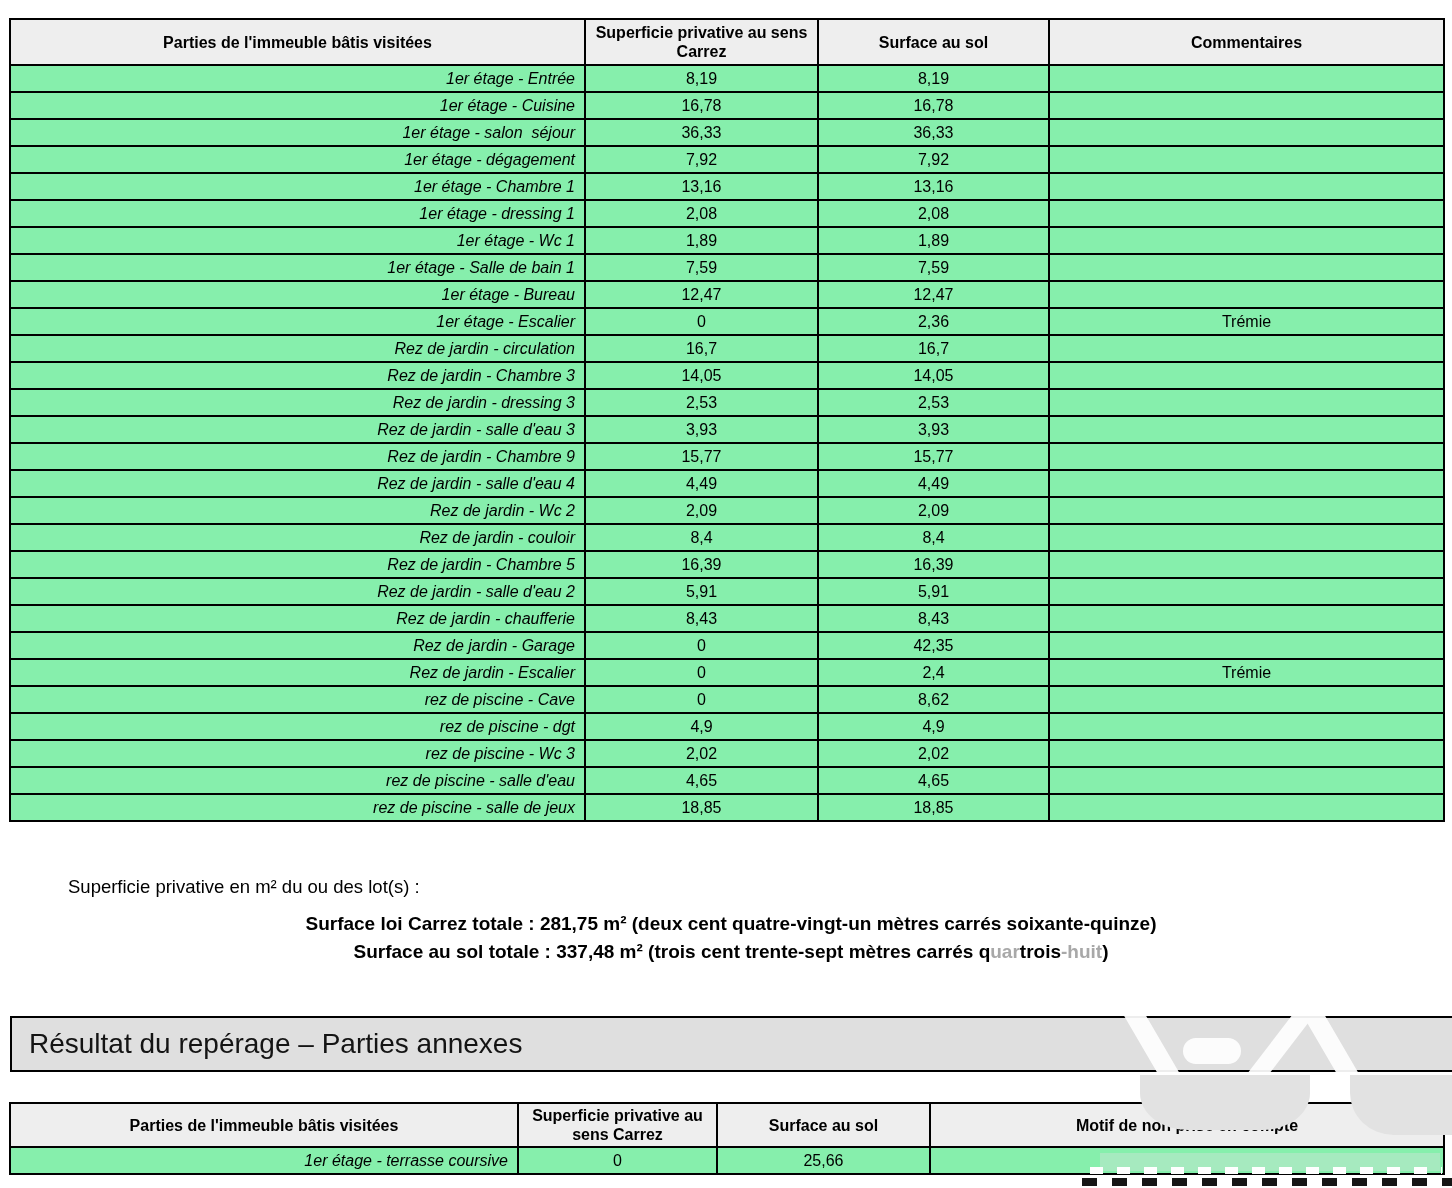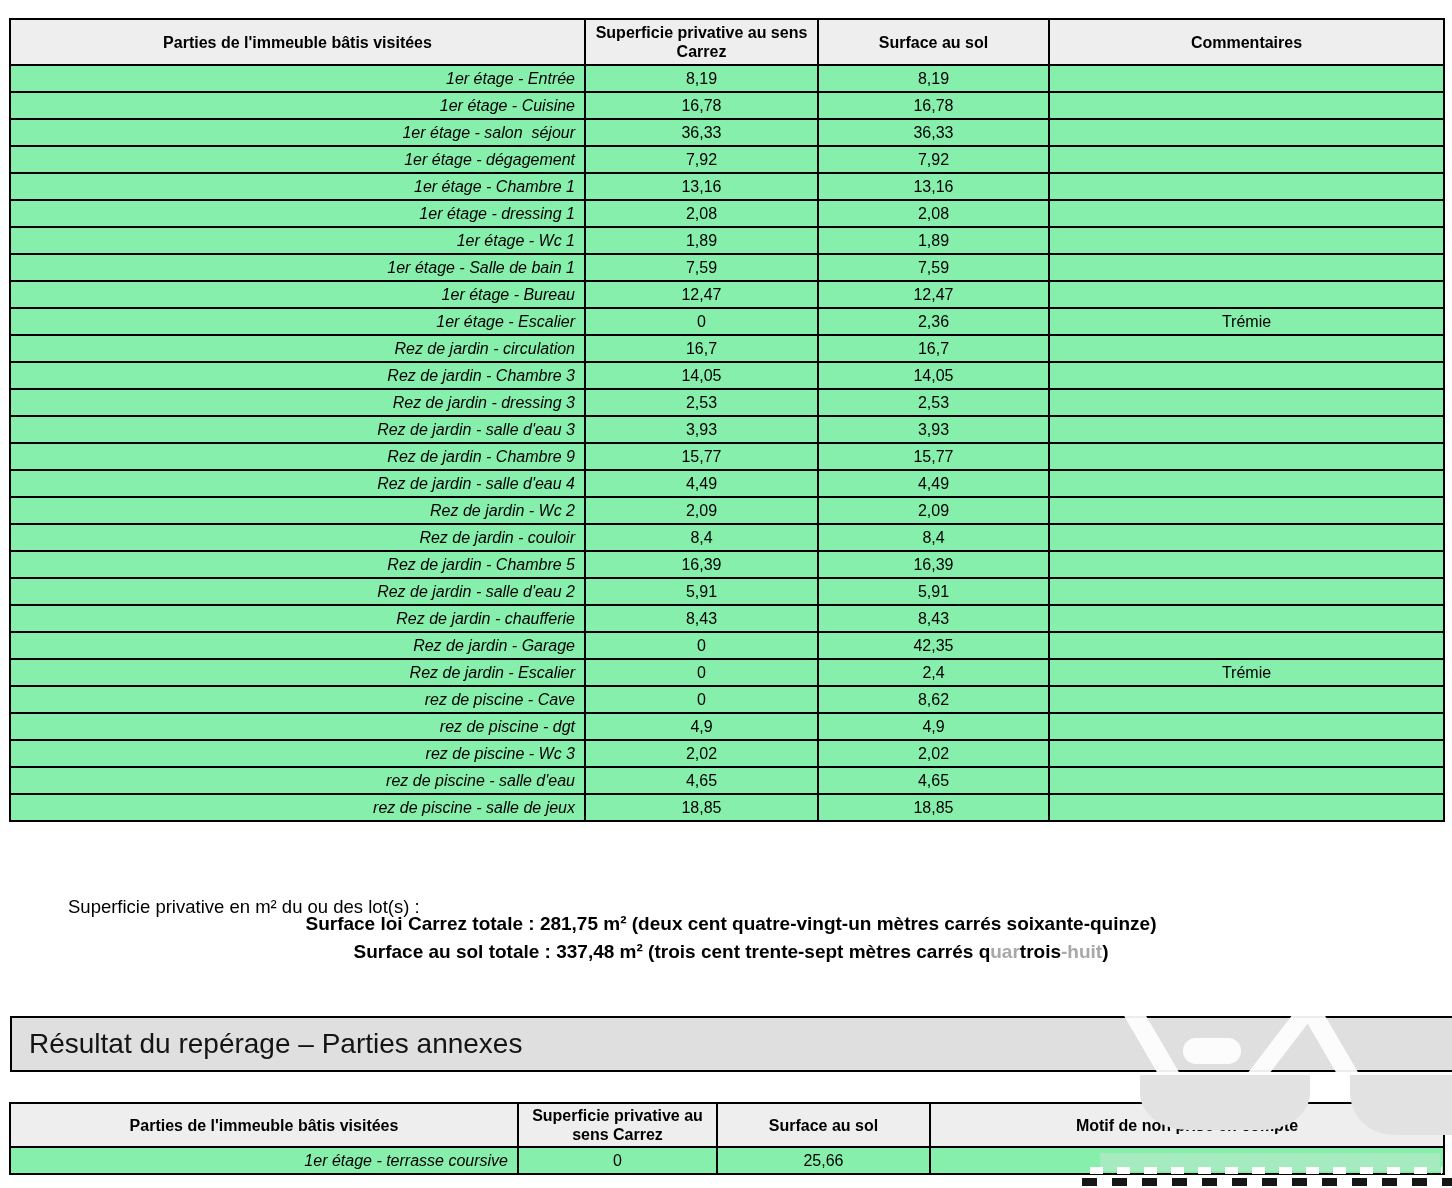--- a/index.html
+++ b/index.html
@@ -23,21 +23,21 @@
   #annex-table{top:1102px;}
   #annex-table th{height:37px;}
   table.doc td{
     font-size:16px;height:25px;line-height:25px;padding:0 9px;
     vertical-align:middle;overflow:hidden;
   }
   td.cl{text-align:right;white-space:pre;font-style:italic;}
   td.cc{text-align:center;}
   
   #summary-intro{
-    position:absolute;left:68px;top:896px;font-size:18.5px;
+    position:absolute;left:68px;top:876px;font-size:18.5px;
   }
   #totals{
     position:absolute;left:14px;top:910px;width:1434px;text-align:center;
     font-weight:bold;font-size:19px;line-height:28px;
   }
   #totals .muted{color:#a8a8a8;text-align:center;}
   
   #section-bar{
     position:absolute;left:10px;top:1016px;width:1426px;height:52px;
     background:#dfdfdf;border:2px solid #000;

